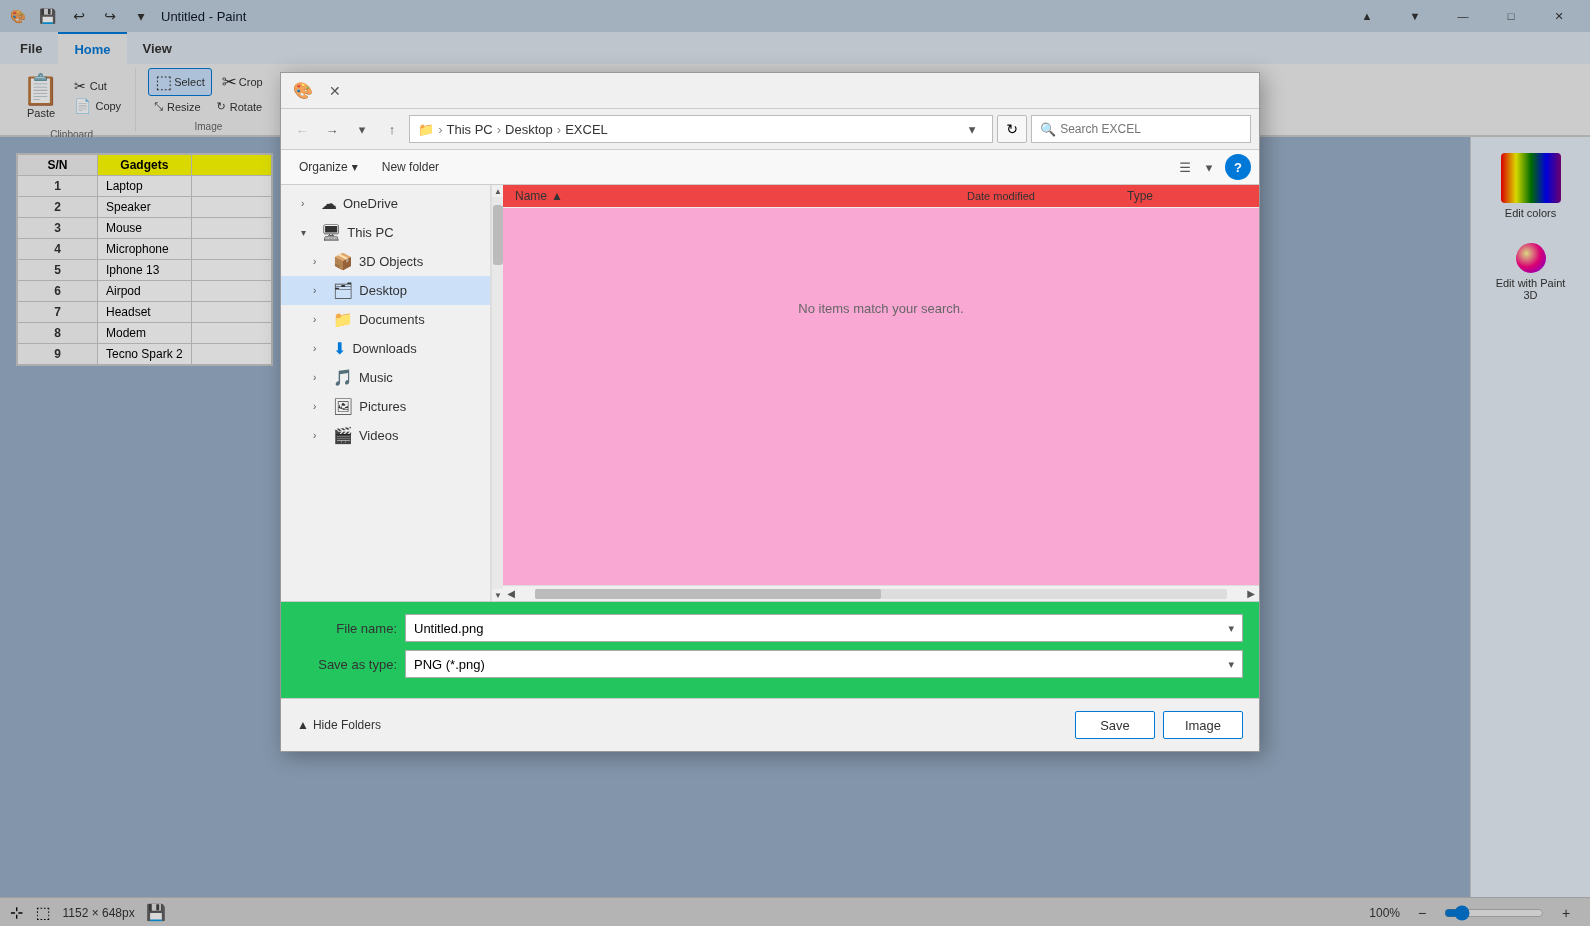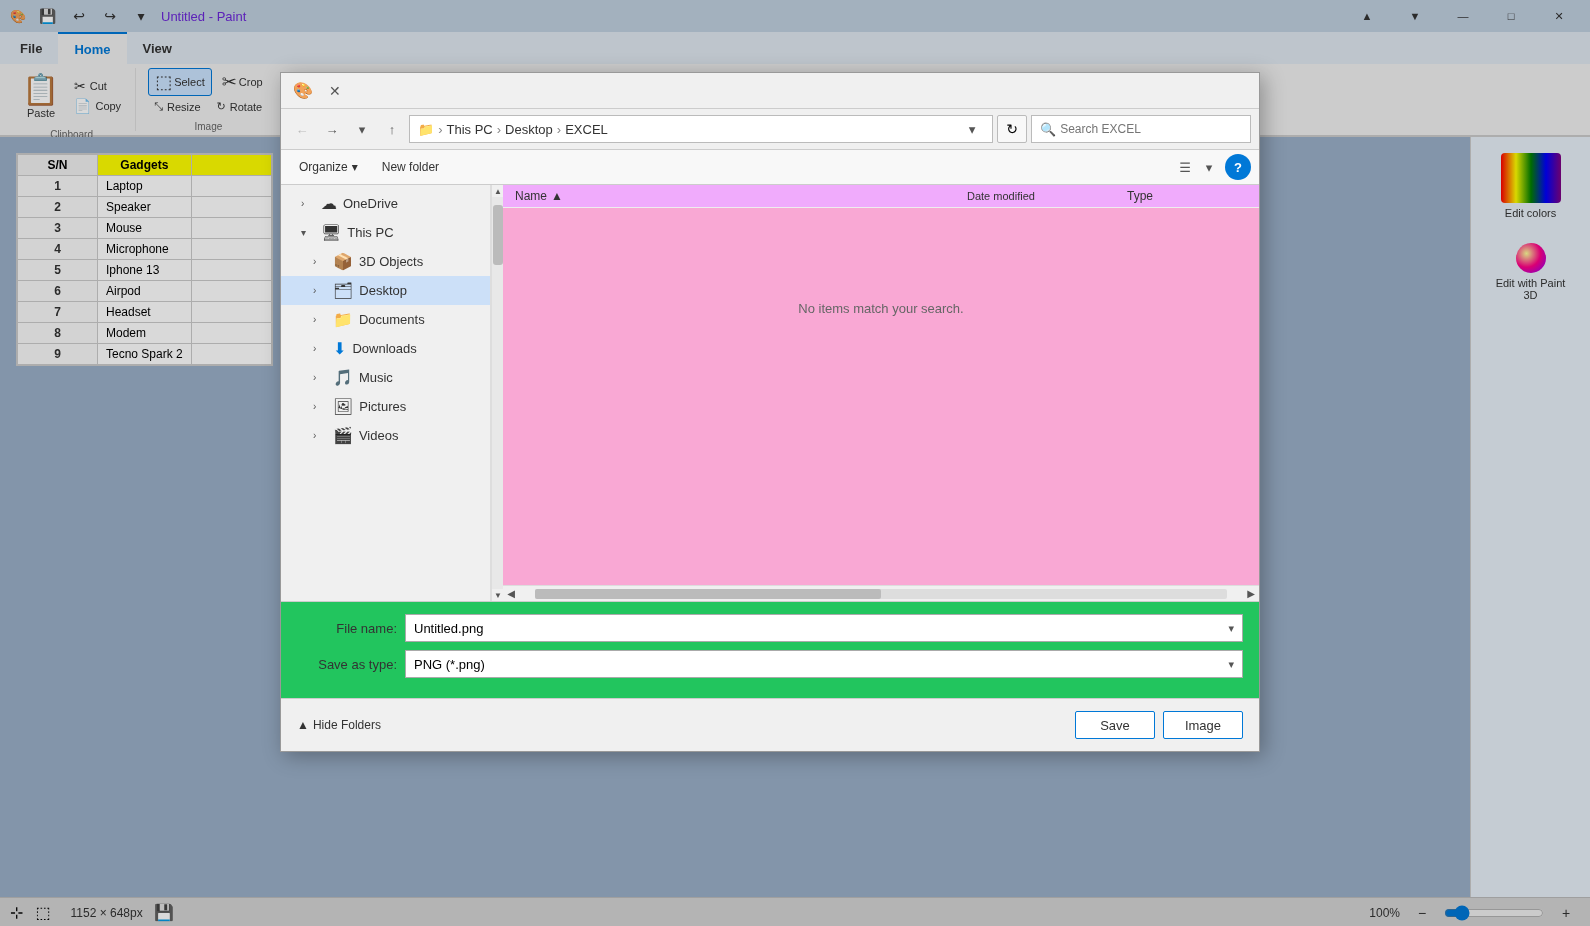--- a/index.html
+++ b/index.html
@@ -47,21 +47,21 @@
       background: transparent;
       cursor: pointer;
       display: flex;
       align-items: center;
       justify-content: center;
       border-radius: 2px;
       font-size: 14px;
       color: #333;
     }
     .title-bar-title {
-      color: #6d28d9;
+      color: #0f172a;
       font-size: 13px;
     }
     .title-bar-controls {
       display: flex;
       align-items: center;
       gap: 2px;
     }
     .win-btn {
       width: 46px;
       height: 32px;
@@ -256,21 +256,21 @@
       height: 30px;
       background: #d4d4d4;
       display: flex;
       align-items: center;
       padding: 0 10px;
       gap: 16px;
       border-top: 1px solid #bbb;
     }
     .status-bar-left { display: flex; align-items: center; gap: 12px; }
     .status-bar-right { margin-left: auto; display: flex; align-items: center; gap: 8px; }
-    .status-item { font-size: 12px; color: #333; margin-left: 8px; }
+    .status-item { font-size: 12px; color: #333; }
     .zoom-slider {
       width: 100px;
       accent-color: #0078d7;
     }
 
     
     .dialog-overlay {
       position: absolute;
       top: 0; left: 0; right: 0; bottom: 0;
       background: rgba(0,0,0,0.15);
@@ -471,21 +471,21 @@
       flex: 1;
       background: #f9a8d4;
       overflow: auto;
       position: relative;
     }
     .file-list-header {
       display: flex;
       align-items: center;
       border-bottom: 1px solid #eee;
       padding: 4px 12px;
-      background: #f0abfc;
+      background: #ef4444;
     }
     .file-col-name {
       flex: 1;
       font-size: 12px;
       color: #333;
       cursor: pointer;
       display: flex;
       align-items: center;
       gap: 4px;
     }

